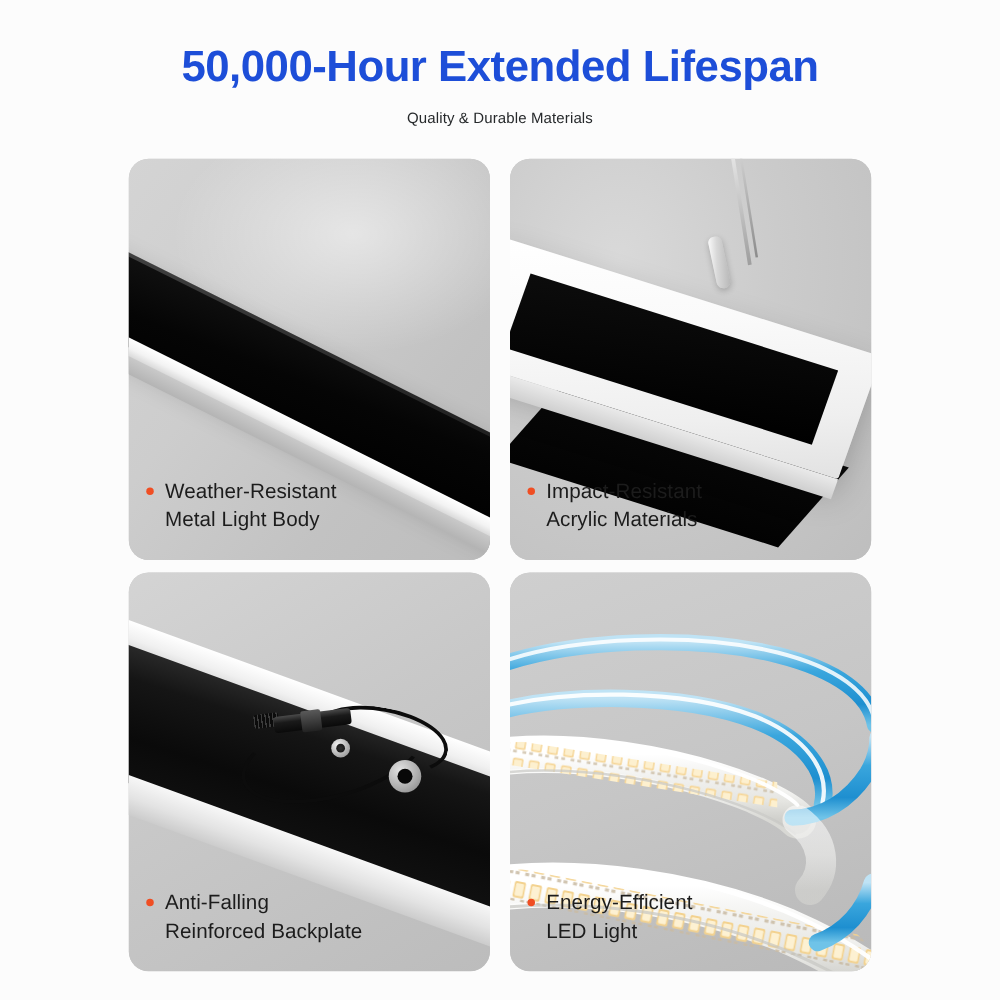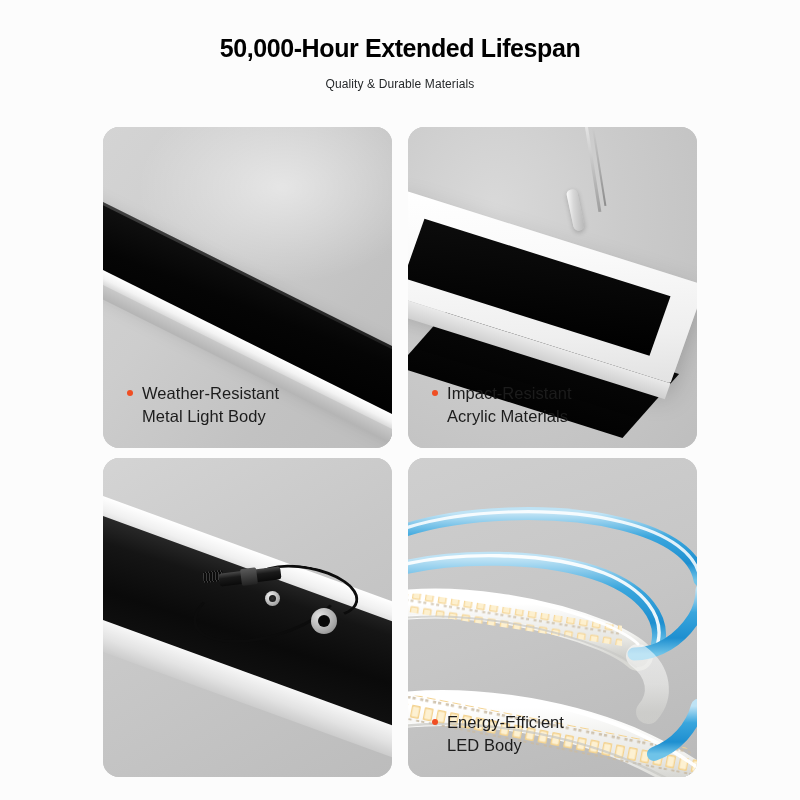--- a/index.html
+++ b/index.html
@@ -16,23 +16,23 @@
     position: relative;
   }
 
   
   .header {
     width: 800px;
     padding-top: 36px;
     text-align: center;
   }
   .headline {
-    font-size: 25px;
+    font-size: 35px;
     font-weight: bold;
-    color: #000000;
+    color: #1d4ed8;
     letter-spacing: -0.4px;
     line-height: 1.0;
     margin: 0;
     white-space: nowrap;
   }
   .subhead {
     font-size: 12px;
     font-weight: 400;
     color: #26292b;
     margin: 0;
@@ -59,21 +59,21 @@
     border-radius: 16px;
     overflow: hidden;
   }
   .scene {
     position: absolute;
     left: 0; top: 0; right: 0; bottom: 0;
     overflow: hidden;
   }
   .caption {
     position: absolute;
-    left: 24px;
+    left: 14px;
     bottom: 20px;
     right: 10px;
     display: flex;
     align-items: flex-start;
     gap: 9px;
     z-index: 9;
   }
   .bullet {
     width: 6px;
     height: 6px;
@@ -366,20 +366,25 @@
       <div class="p3-bg"></div>
       <div class="p3-white-top"></div>
       <div class="p3-black"></div>
       <div class="p3-white-bot"></div>
       <div class="p3-cable"></div>
       <div class="p3-cable2"></div>
       <div class="p3-grommet"></div>
       <div class="p3-screw"></div>
       <div class="p3-ribs"></div>
       <div class="p3-connector"></div>
+    </div>
+    <div class="caption">
+      <span class="bullet"></span>
+      <span class="caption-text">Anti-Falling
+Reinforced Backplate</span>
     </div>
   </div>
 
   <div class="panel p4">
     <div class="scene">
       <div class="p4-bg"></div>
       <svg width="289" height="319" viewBox="0 0 289 319">
         <defs>
           <linearGradient id="blueFilm" x1="0" y1="0" x2="0" y2="1">
             <stop offset="0%" stop-color="#bfe3f5"></stop>
@@ -449,17 +454,17 @@
         <path d="M -14 269 C 56 260, 146 272, 220 302 C 248 314, 270 326, 286 336" fill="none" stroke="#c6c6c2" stroke-width="2.4" stroke-linecap="round" opacity="0.7"></path>
 
         <path d="M 246 296 C 268 288, 284 270, 290 248" fill="none" stroke="url(#blueFilm)" stroke-width="14" stroke-linecap="round"></path>
 
         <path d="M 230 198 C 252 214, 254 238, 240 254" fill="none" stroke="url(#sleeve)" stroke-width="24" stroke-linecap="round" opacity="0.55"></path>
       </svg>
     </div>
     <div class="caption">
       <span class="bullet"></span>
       <span class="caption-text">Energy-Efficient
-LED Body</span>
+LED Light</span>
     </div>
   </div>
 
 </div>
 
 </body></html>

